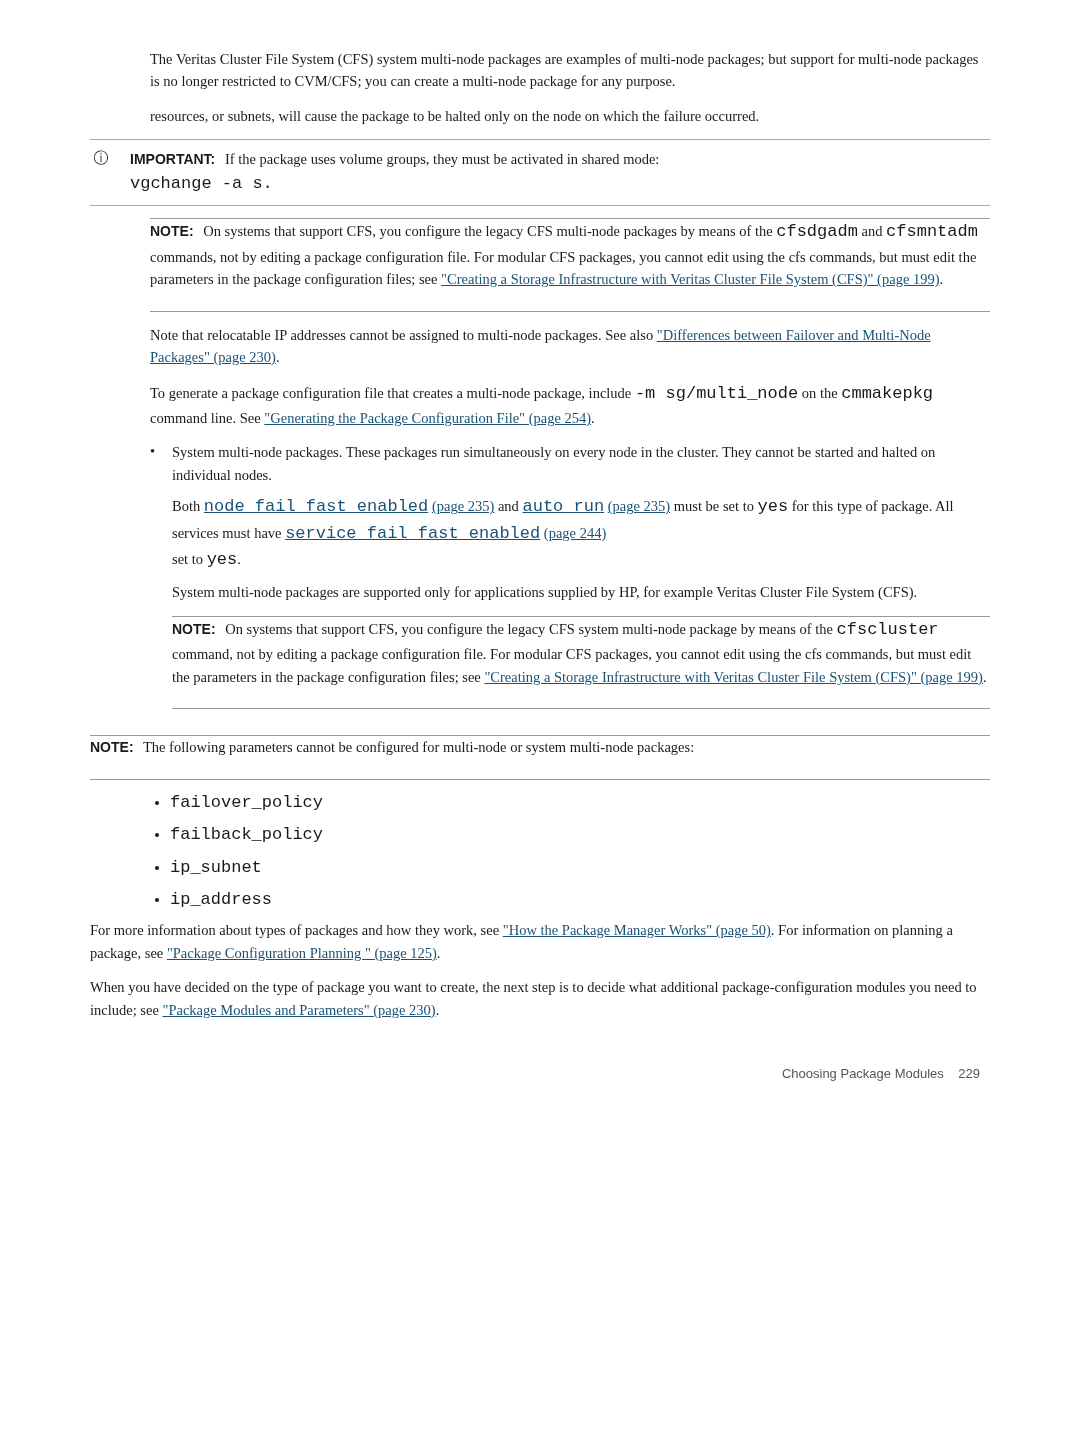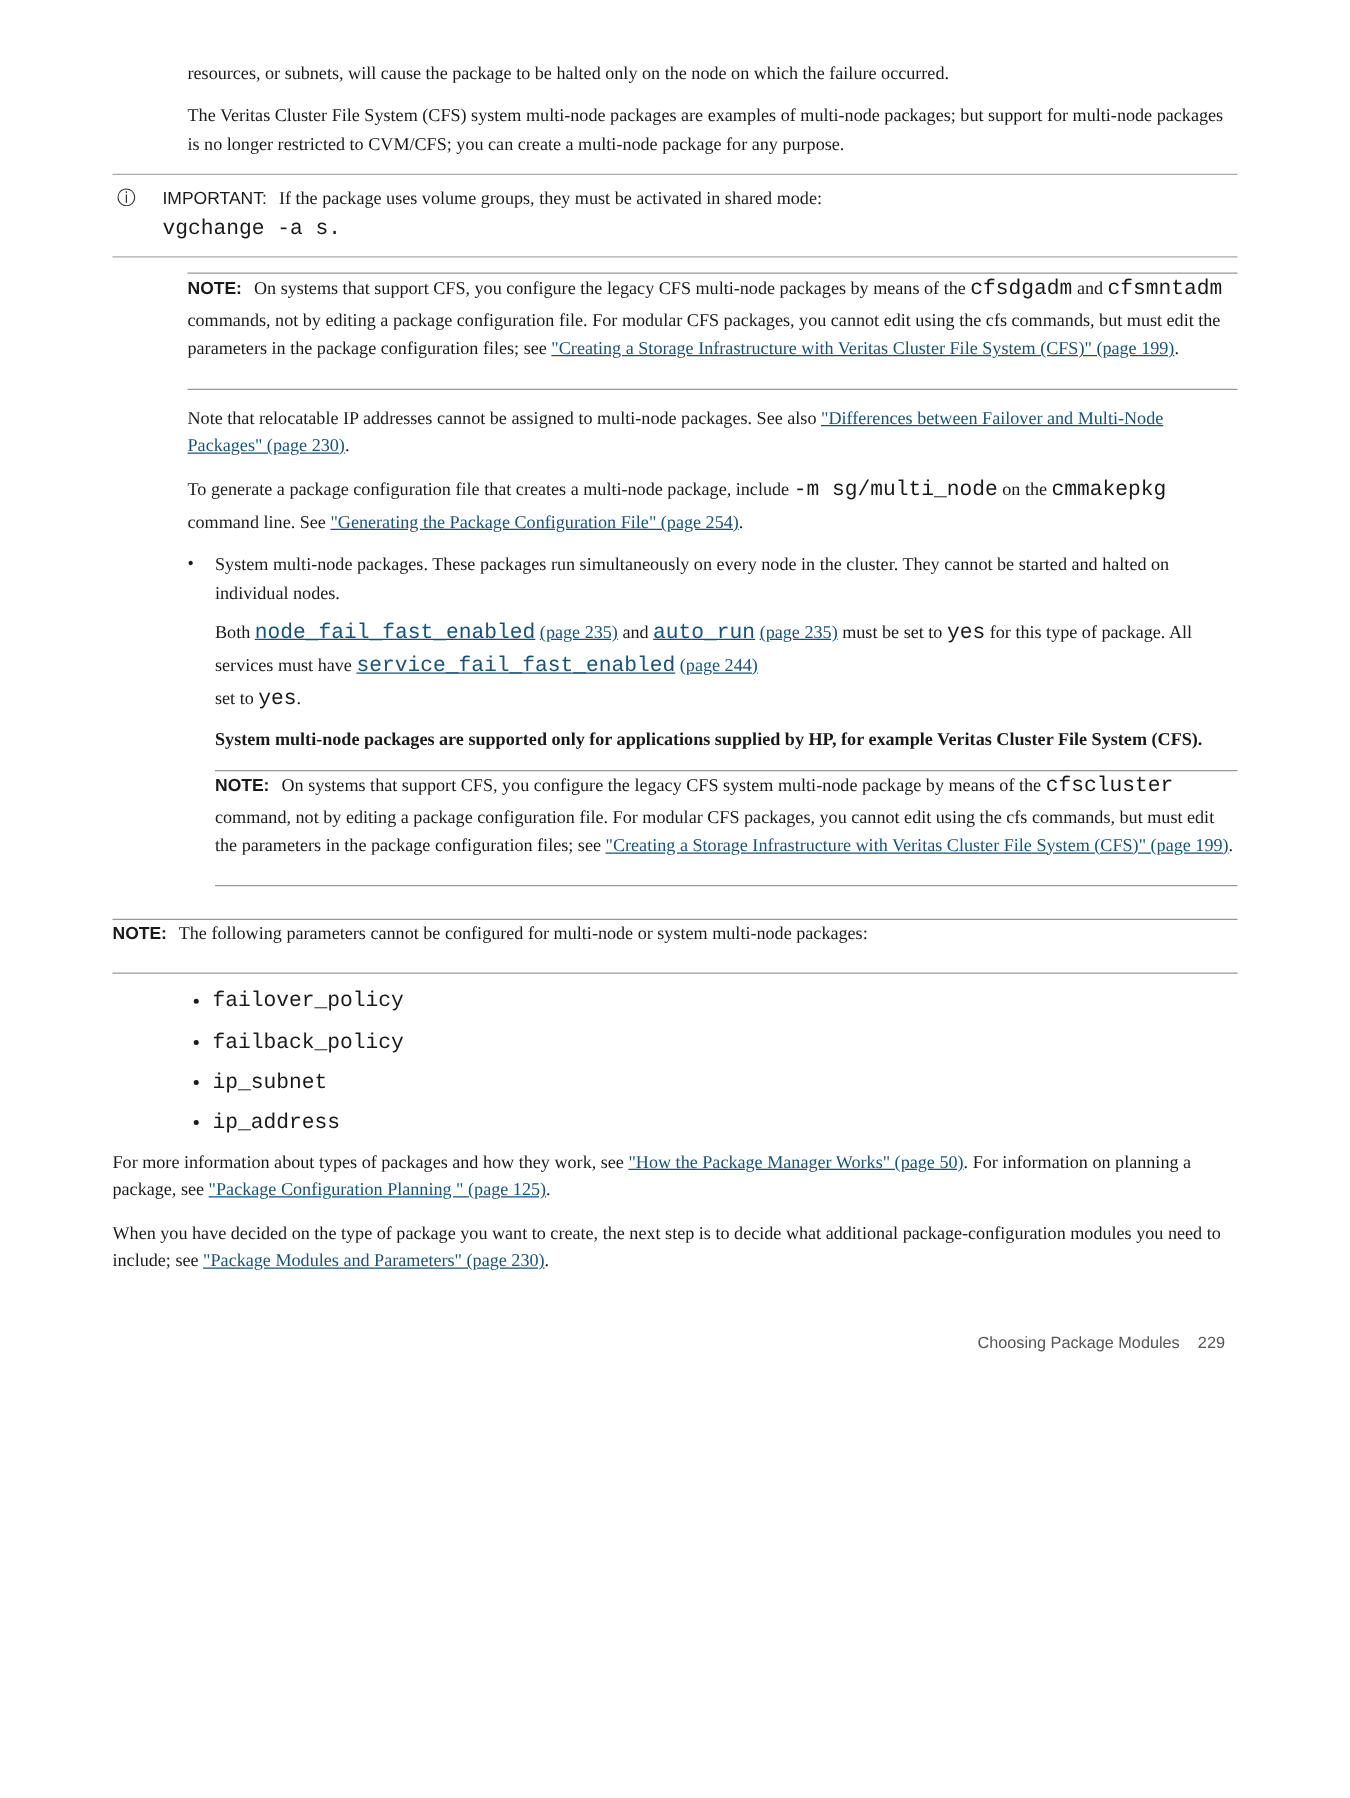--- a/index.html
+++ b/index.html
@@ -40,21 +40,21 @@
       margin-right: 18px;
       margin-left: 0;
       margin-top: 1px;
       color: #333;
       min-width: 22px;
       text-align: center;
       font-family: 'Times New Roman', serif;
       font-style: normal;
     }
     .important-label {
-      font-weight: normal;
+      font-weight: bold;
       font-family: Arial, sans-serif;
       font-size: 14px;
       margin-right: 6px;
     }
     .important-content {
       flex: 1;
       line-height: 1.55;
     }
     
     .note-box {
@@ -114,25 +114,25 @@
       font-family: 'Courier New', Courier, monospace;
       font-size: 17px;
     }
   </style>
 </head>
 <body>
 
 <div class="page">
 
   <div class="indent1 section-block">
+    <p>The Veritas Cluster File System (CFS) system multi-node packages are examples of multi-node packages; but support for multi-node packages is no longer restricted to CVM/CFS; you can create a multi-node package for any purpose.</p>
+  </div>
+
+  <div class="indent1 section-block">
     <p>resources, or subnets, will cause the package to be halted only on the node on which the failure occurred.</p>
-  </div>
-
-  <div class="indent1 section-block">
-    <p>The Veritas Cluster File System (CFS) system multi-node packages are examples of multi-node packages; but support for multi-node packages is no longer restricted to CVM/CFS; you can create a multi-node package for any purpose.</p>
   </div>
 
   <div class="important-row">
     <div class="important-icon">ⓘ</div>
     <div class="important-content">
       <span class="important-label">IMPORTANT:</span>
       <span>If the package uses volume groups, they must be activated in shared mode:</span>
       <br>
       <code class="inline-code">vgchange -a s.</code>
     </div>
@@ -158,21 +158,21 @@
   </div>
 
   <div style="display:flex; margin-left:60px; margin-bottom:0;">
     <div style="min-width:22px; margin-top:2px;">•</div>
     <div style="flex:1;">
       <p style="margin-bottom:8px;">System multi-node packages. These packages run simultaneously on every node in the cluster. They cannot be started and halted on individual nodes.</p>
       <p style="margin-bottom:8px;">
         <span>Both </span><a class="link"><code class="inline-code">node_fail_fast_enabled</code></a> <a class="link">(page 235)</a><span> and </span><a class="link"><code class="inline-code">auto_run</code></a> <a class="link">(page 235)</a><span> must be set to </span><code class="inline-code">yes</code><span> for this type of package. All services must have </span><a class="link"><code class="inline-code">service_fail_fast_enabled</code></a> <a class="link">(page 244)</a>
         <br><span> set to </span><code class="inline-code">yes</code><span>.</span>
       </p>
-      <p style="margin-bottom:4px;font-weight:bold;">System multi-node packages are supported only for applications supplied by HP, for example Veritas Cluster File System (CFS).</p>
+      <p style="margin-bottom:4px;">System multi-node packages are supported only for applications supplied by HP, for example Veritas Cluster File System (CFS).</p>
 
       <div class="note-box" style="margin-left:0;">
         <p>
           <span class="note-label">NOTE:</span>
           <span>On systems that support CFS, you configure the legacy CFS system multi-node package by means of the </span><code class="inline-code">cfscluster</code><span> command, not by editing a package configuration file. For modular CFS packages, you cannot edit using the cfs commands, but must edit the parameters in the package configuration files; see </span><a class="link">"Creating a Storage Infrastructure with Veritas Cluster File System (CFS)" (page 199)</a><span>.</span>
         </p>
       </div>
     </div>
   </div>
 

